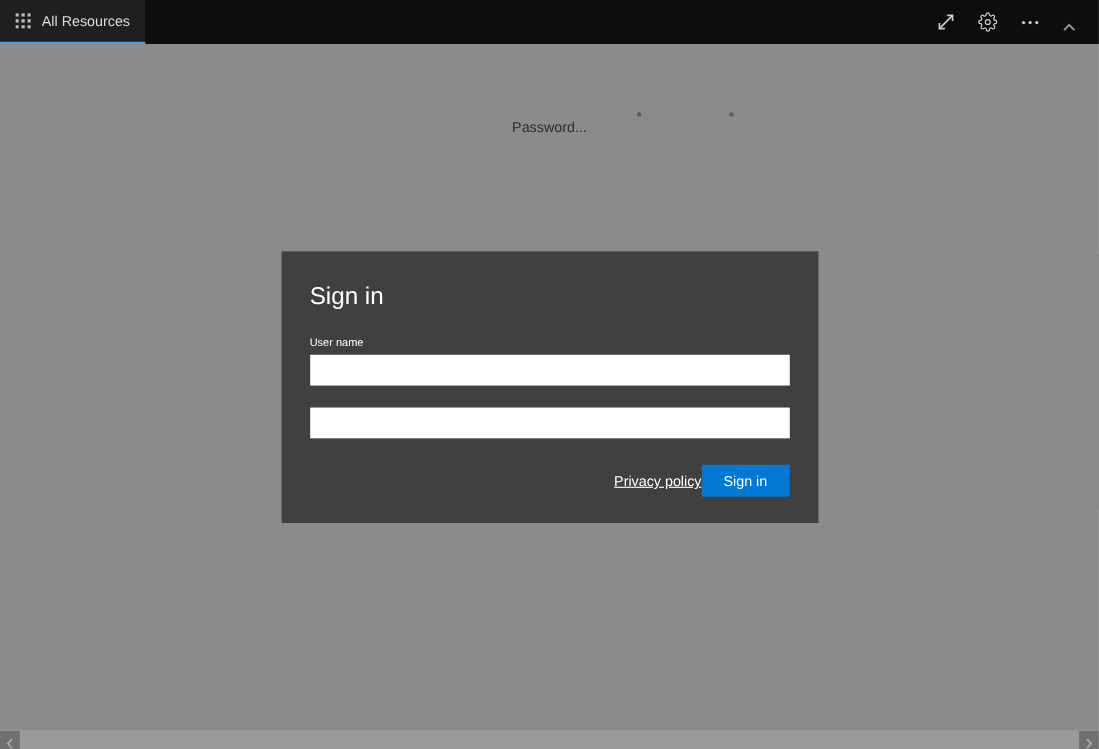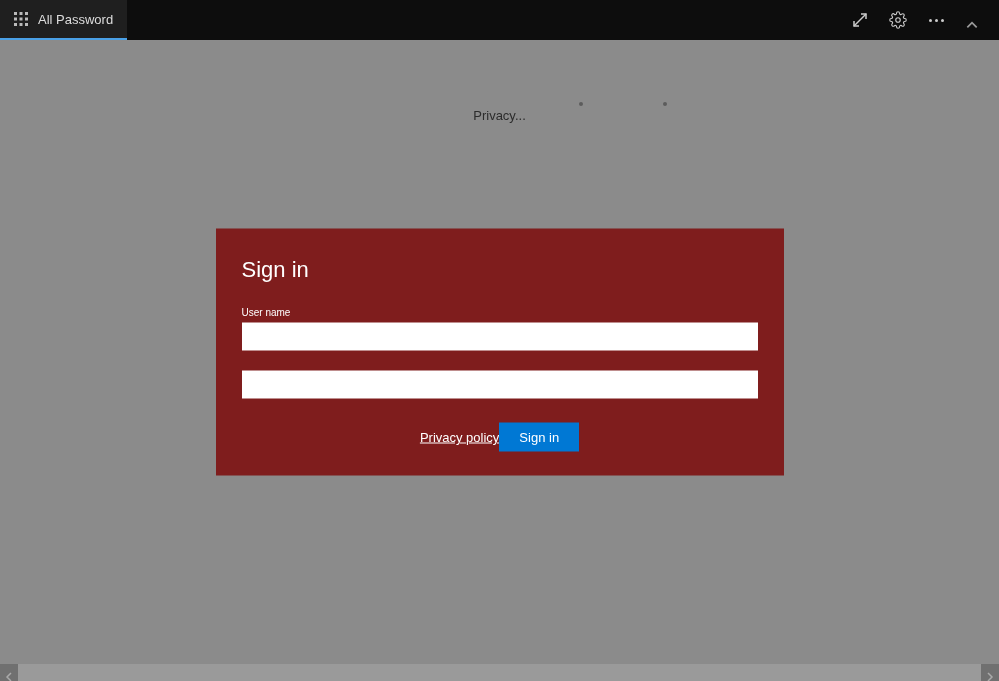--- a/index.html
+++ b/index.html
@@ -101,22 +101,22 @@
       width: 4px;
       height: 4px;
       background: #999;
       border-radius: 50%;
     }
     .signin-modal {
       position: absolute;
       left: 50%;
       top: 50%;
       transform: translate(-50%, -50%);
-      width: 568px;
-      background: #7f1d1d;
+      width: 488px;
+      background: #404040;
       padding: 28px 26px 24px 26px;
       color: #fff;
     }
     .signin-title {
       font-size: 22px;
       font-weight: 300;
       margin-bottom: 24px;
     }
     .field-label {
       font-size: 10px;
@@ -129,21 +129,21 @@
       height: 28px;
       background: #fff;
       border: none;
       padding: 0 6px;
       font-size: 13px;
       outline: none;
       margin-bottom: 20px;
     }
     .modal-footer {
       display: flex;
-      justify-content: center;
+      justify-content: flex-end;
       align-items: center;
       margin-top: 24px;
     }
     .privacy-link {
       color: #fff;
       font-size: 13px;
       text-decoration: underline;
       cursor: pointer;
     }
     .signin-btn {
@@ -209,21 +209,21 @@
         <rect x="5.5" y="0" width="3" height="3"></rect>
         <rect x="11" y="0" width="3" height="3"></rect>
         <rect x="0" y="5.5" width="3" height="3"></rect>
         <rect x="5.5" y="5.5" width="3" height="3"></rect>
         <rect x="11" y="5.5" width="3" height="3"></rect>
         <rect x="0" y="11" width="3" height="3"></rect>
         <rect x="5.5" y="11" width="3" height="3"></rect>
         <rect x="11" y="11" width="3" height="3"></rect>
       </svg>
     </span>
-    <span>All Password</span>
+    <span>All Resources</span>
   </div>
   <div class="topbar-actions">
     <span class="tb-icon">
       <svg viewBox="0 0 18 18" stroke-width="1.5">
         <line x1="3" y1="15" x2="15" y2="3"></line>
         <polyline points="10,3 15,3 15,8"></polyline>
         <polyline points="3,10 3,15 8,15"></polyline>
       </svg>
     </span>
     <span class="tb-icon">
@@ -239,21 +239,21 @@
     </span>
     <span class="tb-icon chevron-up">
       <svg viewBox="0 0 12 12" stroke-width="1.5">
         <polyline points="2,8 6,4 10,8"></polyline>
       </svg>
     </span>
   </div>
 </div>
 
 <div class="content-bg">
-  <div class="loading-text">Privacy...</div>
+  <div class="loading-text">Password...</div>
   <div class="loading-dots">
     <div class="ld-dot"></div>
     <div class="ld-dot"></div>
   </div>
 
   <div class="dim-overlay"></div>
 
   <div class="signin-modal">
     <h1 class="signin-title">Sign in</h1>
 

